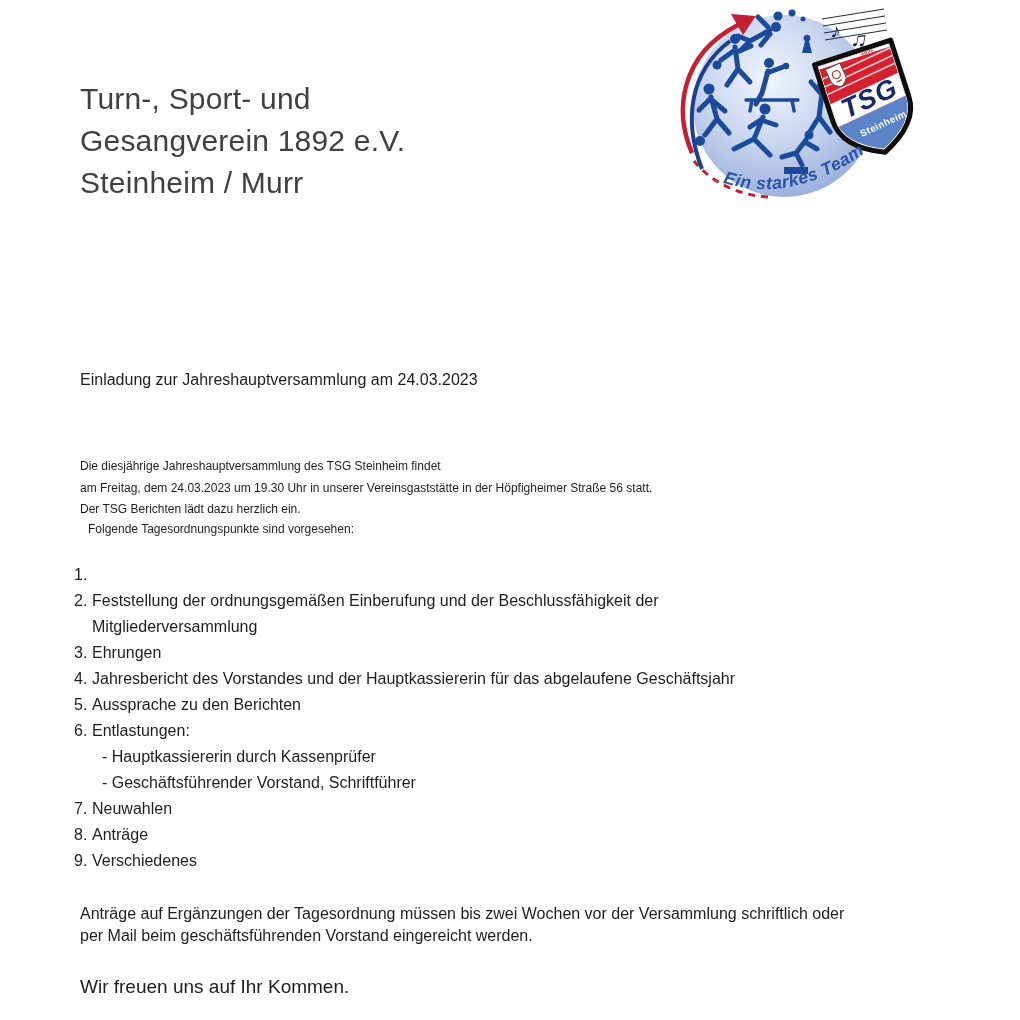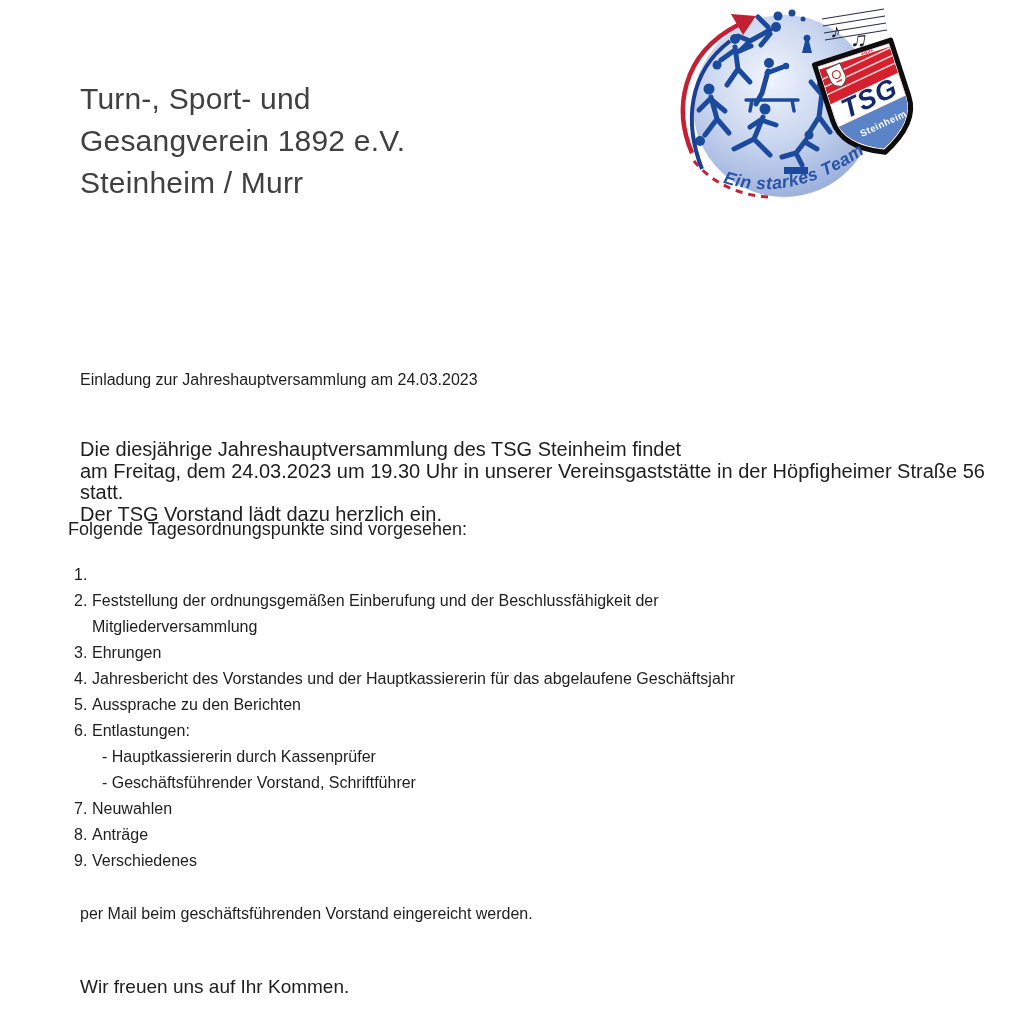--- a/index.html
+++ b/index.html
@@ -5,22 +5,22 @@
   html,body{margin:0;padding:0;background:#ffffff;}
   body{font-family:"Liberation Sans",sans-serif;color:#1e1e1e;}
   .page{position:relative;width:1020px;height:1020px;background:#ffffff;overflow:hidden;}
 
   .title{position:absolute;left:80px;top:78px;margin:0;font-size:30px;font-weight:400;
          line-height:42px;letter-spacing:.2px;color:#404040;}
 
   .logo{position:absolute;left:672px;top:3px;width:250px;height:205px;}
 
   .subject{position:absolute;left:80px;top:370px;font-size:16px;line-height:19px;}
-  .intro{position:absolute;left:80px;top:439px;font-size:20px;line-height:21.5px;}
-  .folgende{position:absolute;left:68px;top:520px;font-size:18px;line-height:19px;}
+  .intro{position:absolute;left:80px;top:456px;font-size:12px;line-height:21.5px;}
+  .folgende{position:absolute;left:88px;top:520px;font-size:12px;line-height:19px;}
 
   .agenda{position:absolute;left:74px;top:562px;font-size:16px;line-height:26px;}
   .agenda-item{display:flex;}
   .agenda-num{width:18px;flex:none;}
   .agenda-sub{margin-left:10px;}
 
   .note{position:absolute;left:80px;top:903px;font-size:16px;line-height:21.5px;}
   .closing{position:absolute;left:80px;top:977px;font-size:19px;line-height:19px;}
 
   svg text{font-family:"Liberation Sans",sans-serif;}
@@ -126,21 +126,21 @@
         <textPath href="#taglinePath" startOffset="8%">Ein starkes Team</textPath>
       </text>
     </svg>
   </div>
 
   <div class="subject">Einladung zur Jahreshauptversammlung am 24.03.2023</div>
 
   <div class="intro">
     <div>Die diesjährige Jahreshauptversammlung des TSG Steinheim findet</div>
     <div>am Freitag, dem 24.03.2023 um 19.30 Uhr in unserer Vereinsgaststätte in der Höpfigheimer Straße 56 statt.</div>
-    <div>Der TSG Vorstand lädt dazu herzlich ein.</div>
+    <div>Der TSG Berichten lädt dazu herzlich ein.</div>
   </div>
 
   <div class="folgende">Folgende Tagesordnungspunkte sind vorgesehen:</div>
 
   <div class="agenda">
       <div class="agenda-item">
         <span class="agenda-num">1.</span>
       </div>
       <div class="agenda-item">
         <span class="agenda-num">2.</span>
@@ -189,18 +189,19 @@
       </div>
       <div class="agenda-item">
         <span class="agenda-num">9.</span>
         <span class="agenda-body">
           <div>Verschiedenes</div>
         </span>
       </div>
     </div>
 
   <div class="note">
+    <div>Anträge auf Ergänzungen der Tagesordnung müssen bis zwei Wochen vor der Versammlung schriftlich oder</div>
     <div>per Mail beim geschäftsführenden Vorstand eingereicht werden.</div>
   </div>
 
   <div class="closing">Wir freuen uns auf Ihr Kommen.</div>
 
 </div>
 
 </body></html>

